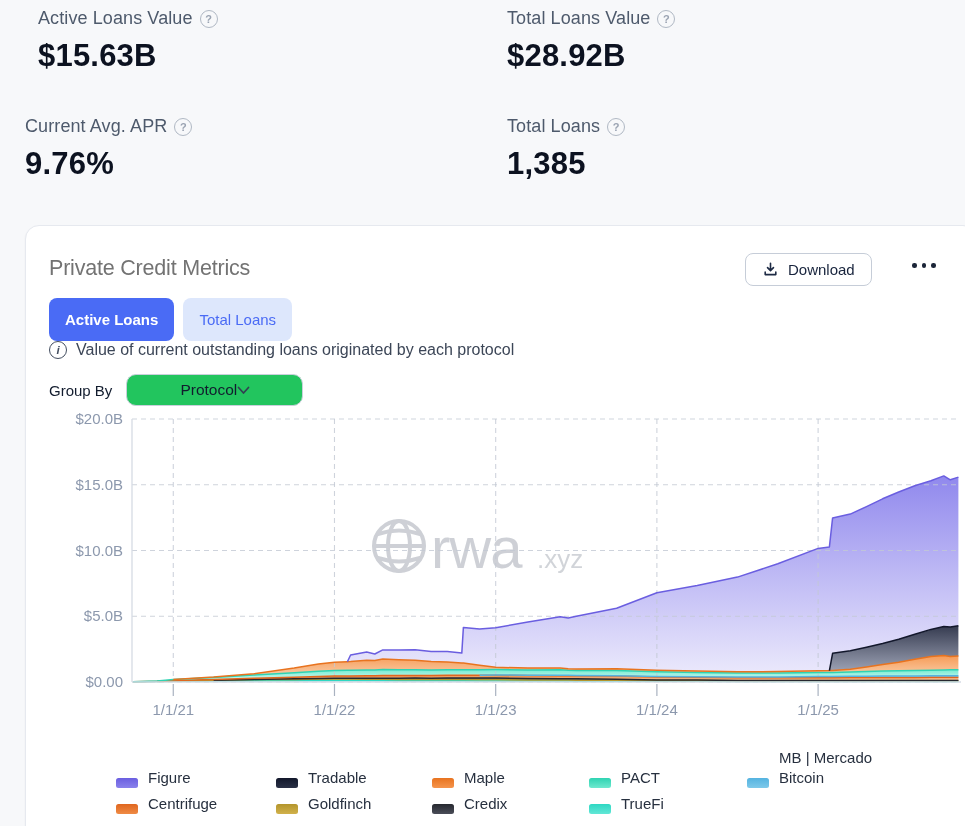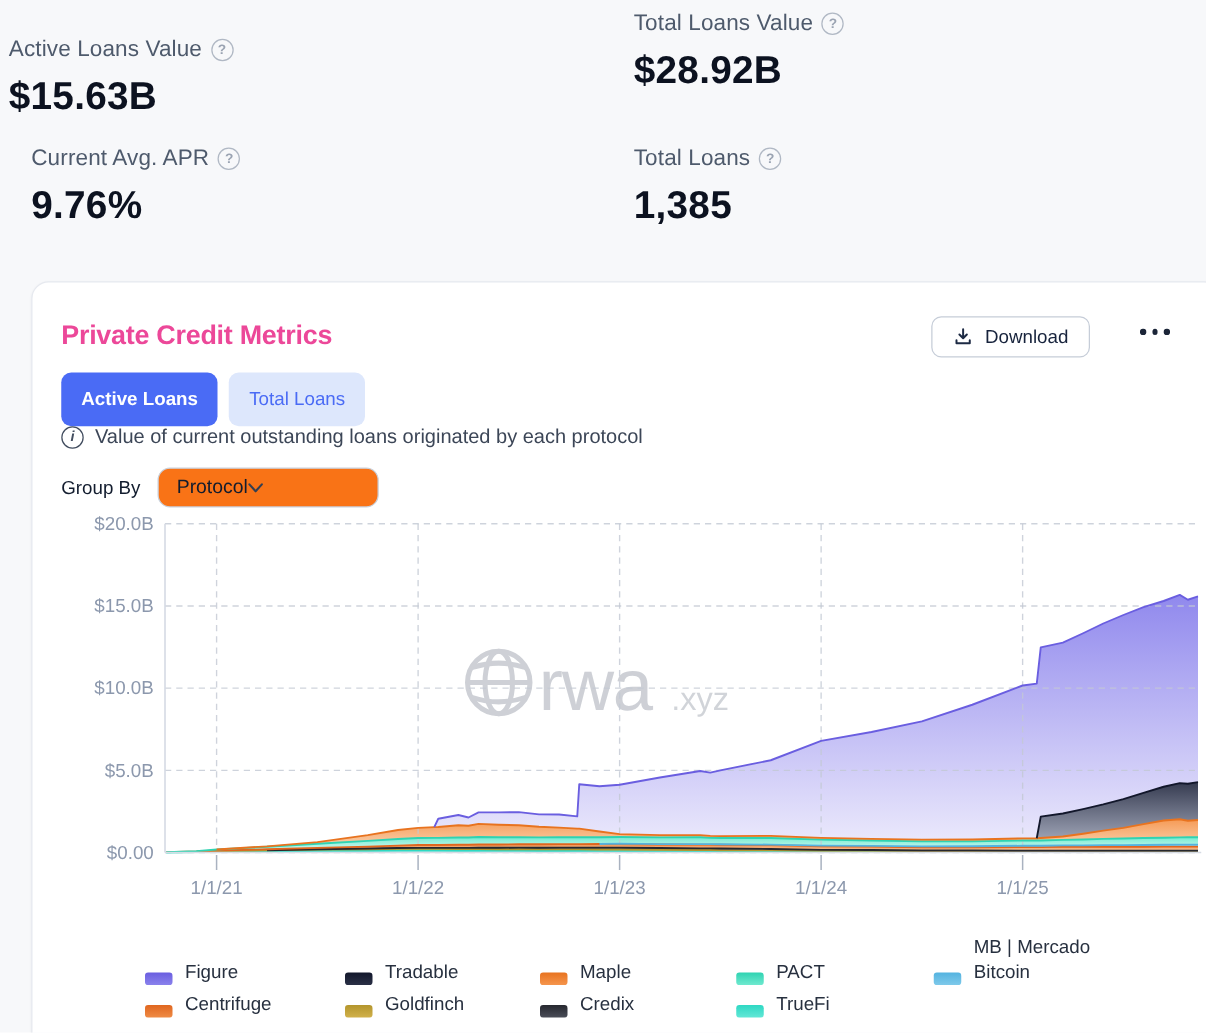--- a/index.html
+++ b/index.html
@@ -15,32 +15,32 @@
   
   .stat { position:absolute; }
   .stat .label-row { display:flex; align-items:center; gap:7px; }
   .stat .label { font-size:18px; color:#4e5a6c; letter-spacing:.1px; }
   .help-icon {
     width:18px; height:18px; border:1.4px solid #b0b8c4; border-radius:50%;
     color:#9aa3b2; font-size:11px; font-weight:700; display:inline-flex;
     align-items:center; justify-content:center; background:transparent;
   }
   .stat .value { margin-top:9px; font-size:31px; font-weight:600; color:#0c1220; letter-spacing:.2px; }
-  #stat-0 { left:7px; top:8px;margin-top:21px; }
+  #stat-0 { left:38px; top:8px; }
   #stat-1 { left:507px; top:8px; }
   #stat-2 { left:25px; top:116px; }
   #stat-3 { left:507px; top:116px; }
 
   
   .card {
     position:absolute; left:25px; top:225px; width:952px; height:620px;
     background:#ffffff; border:1px solid #e6e9ef; border-radius:14px;
     box-shadow:0 1px 2px rgba(16,24,40,.05);
   }
-  .card-title { position:absolute; left:23px; top:30px; font-size:21.5px; font-weight:700; color:#ec4899; letter-spacing:-.2px; }
+  .card-title { position:absolute; left:23px; top:30px; font-size:21.5px; font-weight:400; color:#737373; letter-spacing:-.2px; }
 
   .download-btn {
     position:absolute; left:719px; top:27px; height:33px; padding:0 16px;
     display:flex; align-items:center; gap:9px;
     background:#fff; border:1px solid #c6cdd8; border-radius:8px;
     font-size:15px; color:#17233c; font-weight:500; cursor:pointer;
   }
   .more-btn { position:absolute; left:882px; top:33px; display:flex; gap:5px; cursor:pointer; padding:4px; }
   .more-btn i { width:4.5px; height:4.5px; border-radius:50%; background:#1b2538; }
 
@@ -54,22 +54,22 @@
     width:18px; height:18px; border:1.5px solid #434e60; border-radius:50%;
     color:#434e60; font-size:11.5px; font-weight:600; display:inline-flex;
     align-items:center; justify-content:center; font-style:italic;
   }
   .desc-text { font-size:16px; color:#3c4657; }
 
   .groupby-row { position:absolute; left:23px; top:148px; display:flex; align-items:center; gap:14px; }
   .groupby-label { font-size:15px; color:#121c2e; }
   .select {
     width:177px; height:32px; border:1px solid #c9d0db; border-radius:10px;
-    display:flex; align-items:center; justify-content:flex-start;
-    padding:0 13px 0 14px; cursor:pointer; background:#f97316;
+    display:flex; align-items:center; justify-content:center;
+    padding:0 13px 0 14px; cursor:pointer; background:#22c55e;
   }
   .select .sel-value { font-size:15.5px; color:#121c2e; }
 
   #chart-svg { position:absolute; left:0px; top:183px; }
 
   
   .legend {
     position:absolute; left:90px; top:522px; right:10px;
     display:grid; grid-template-columns:160px 156px 157px 158px auto;
     row-gap:6px;

